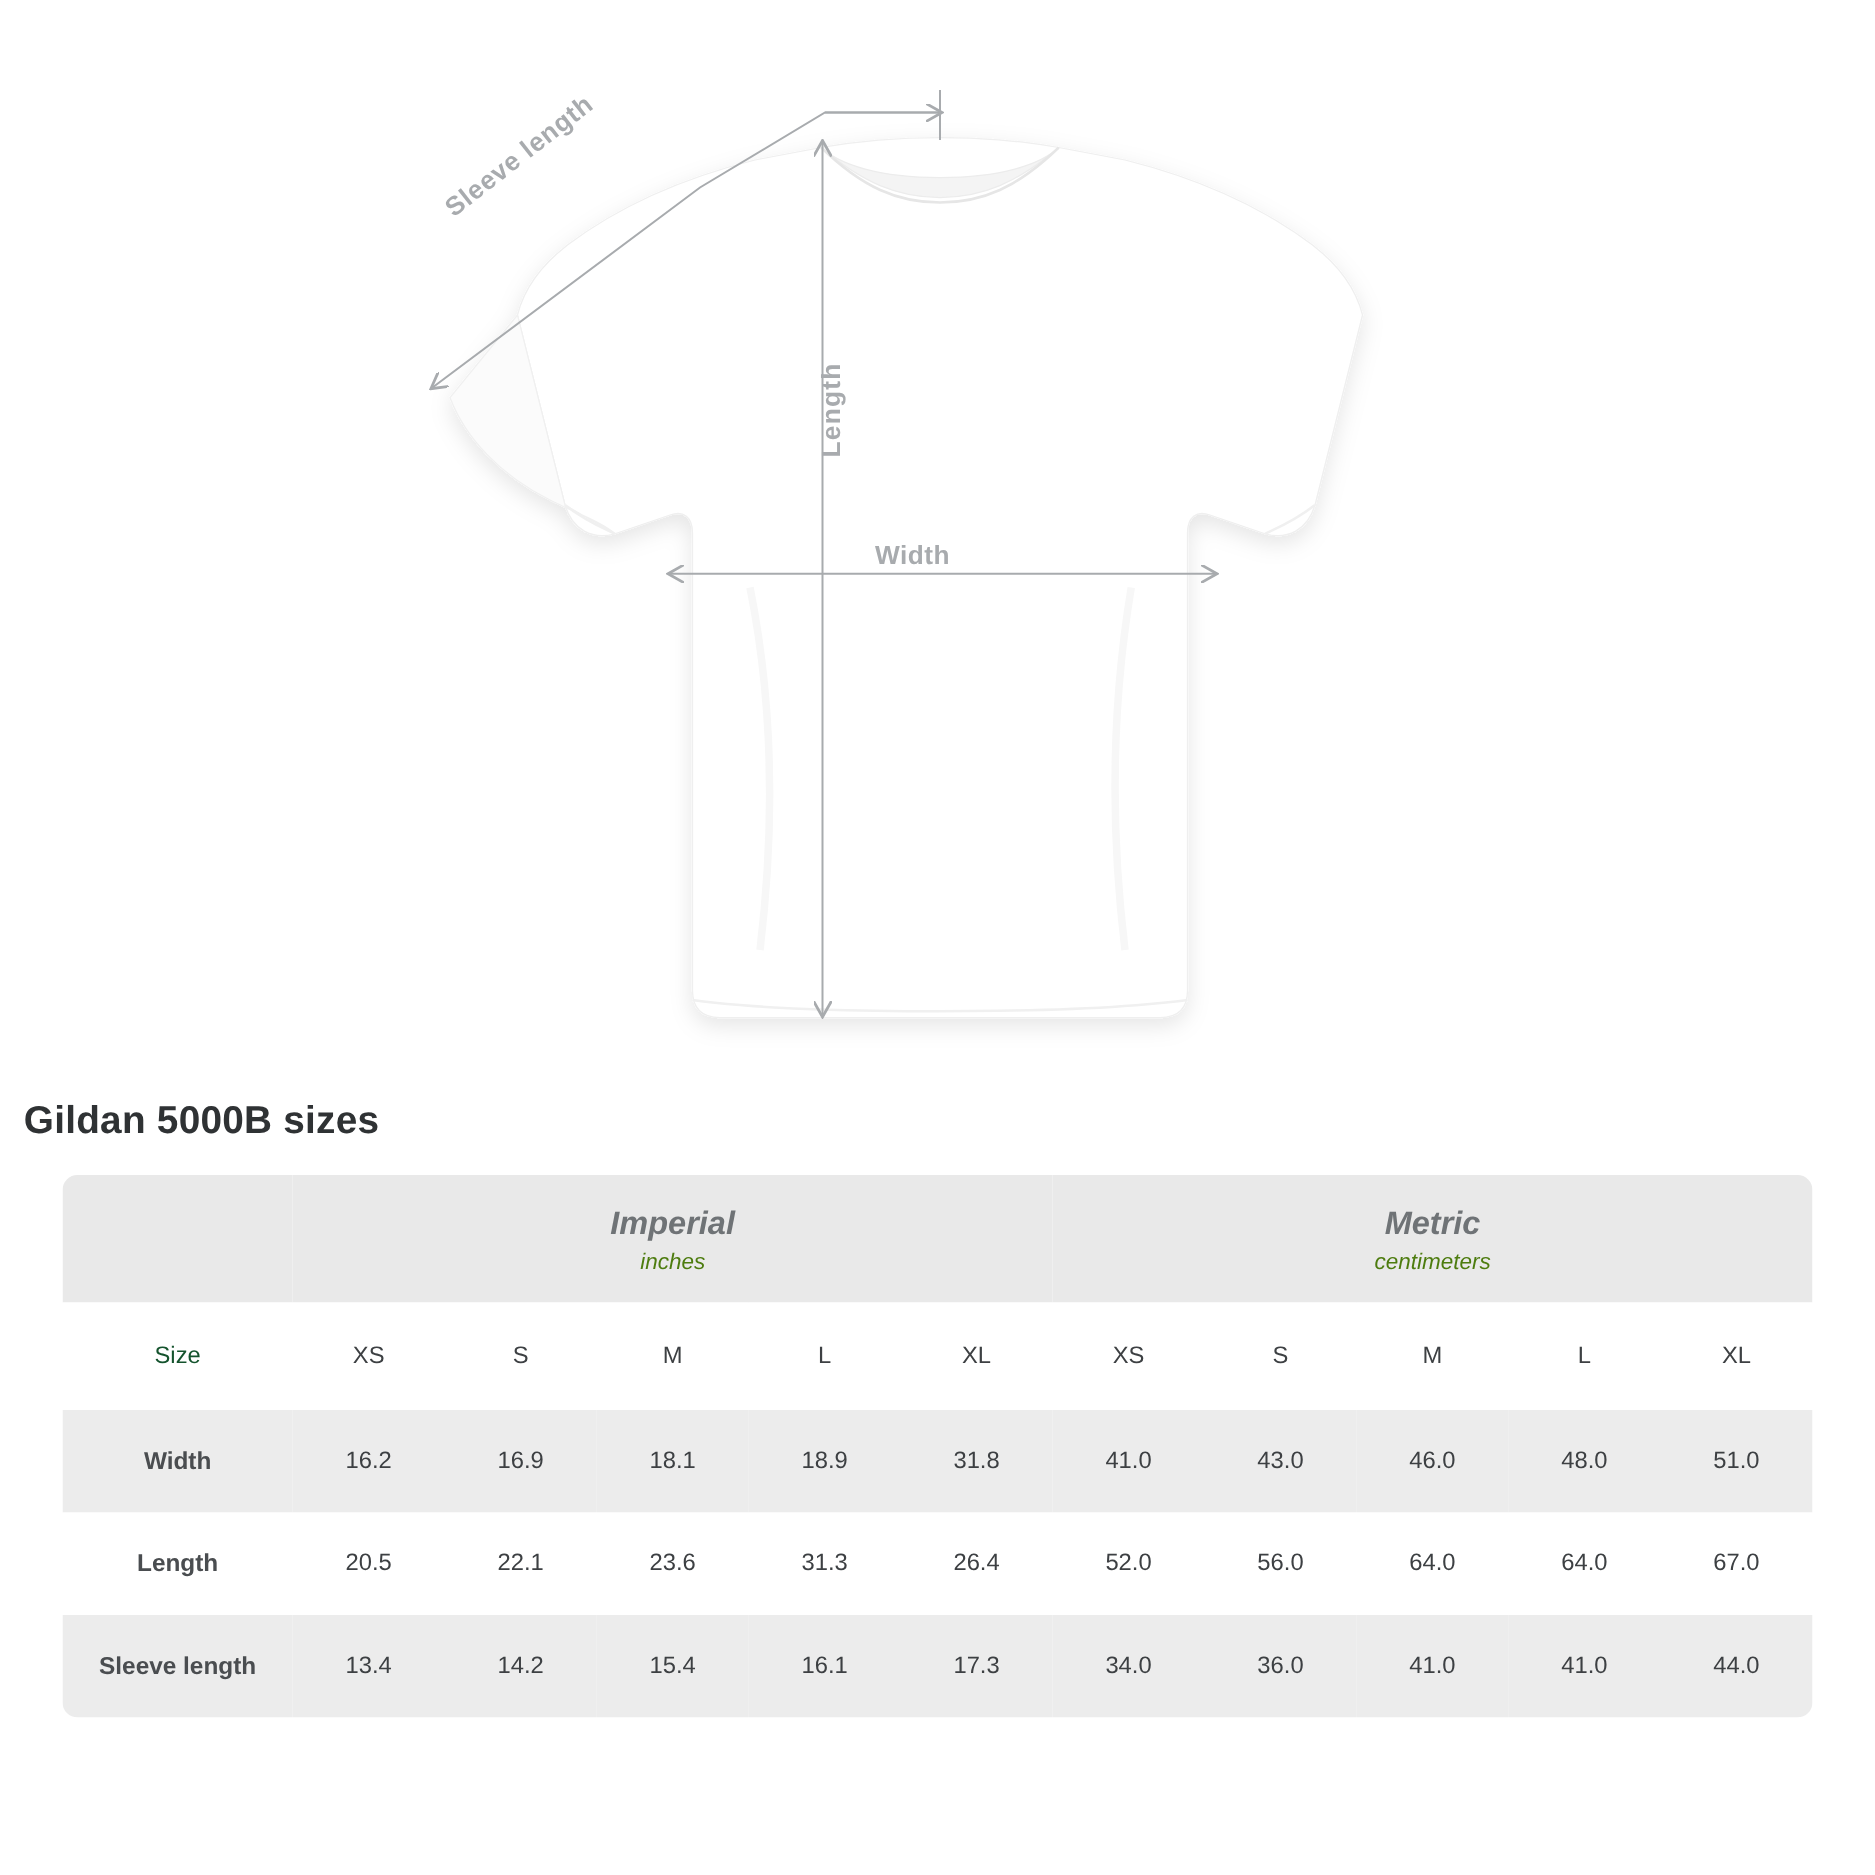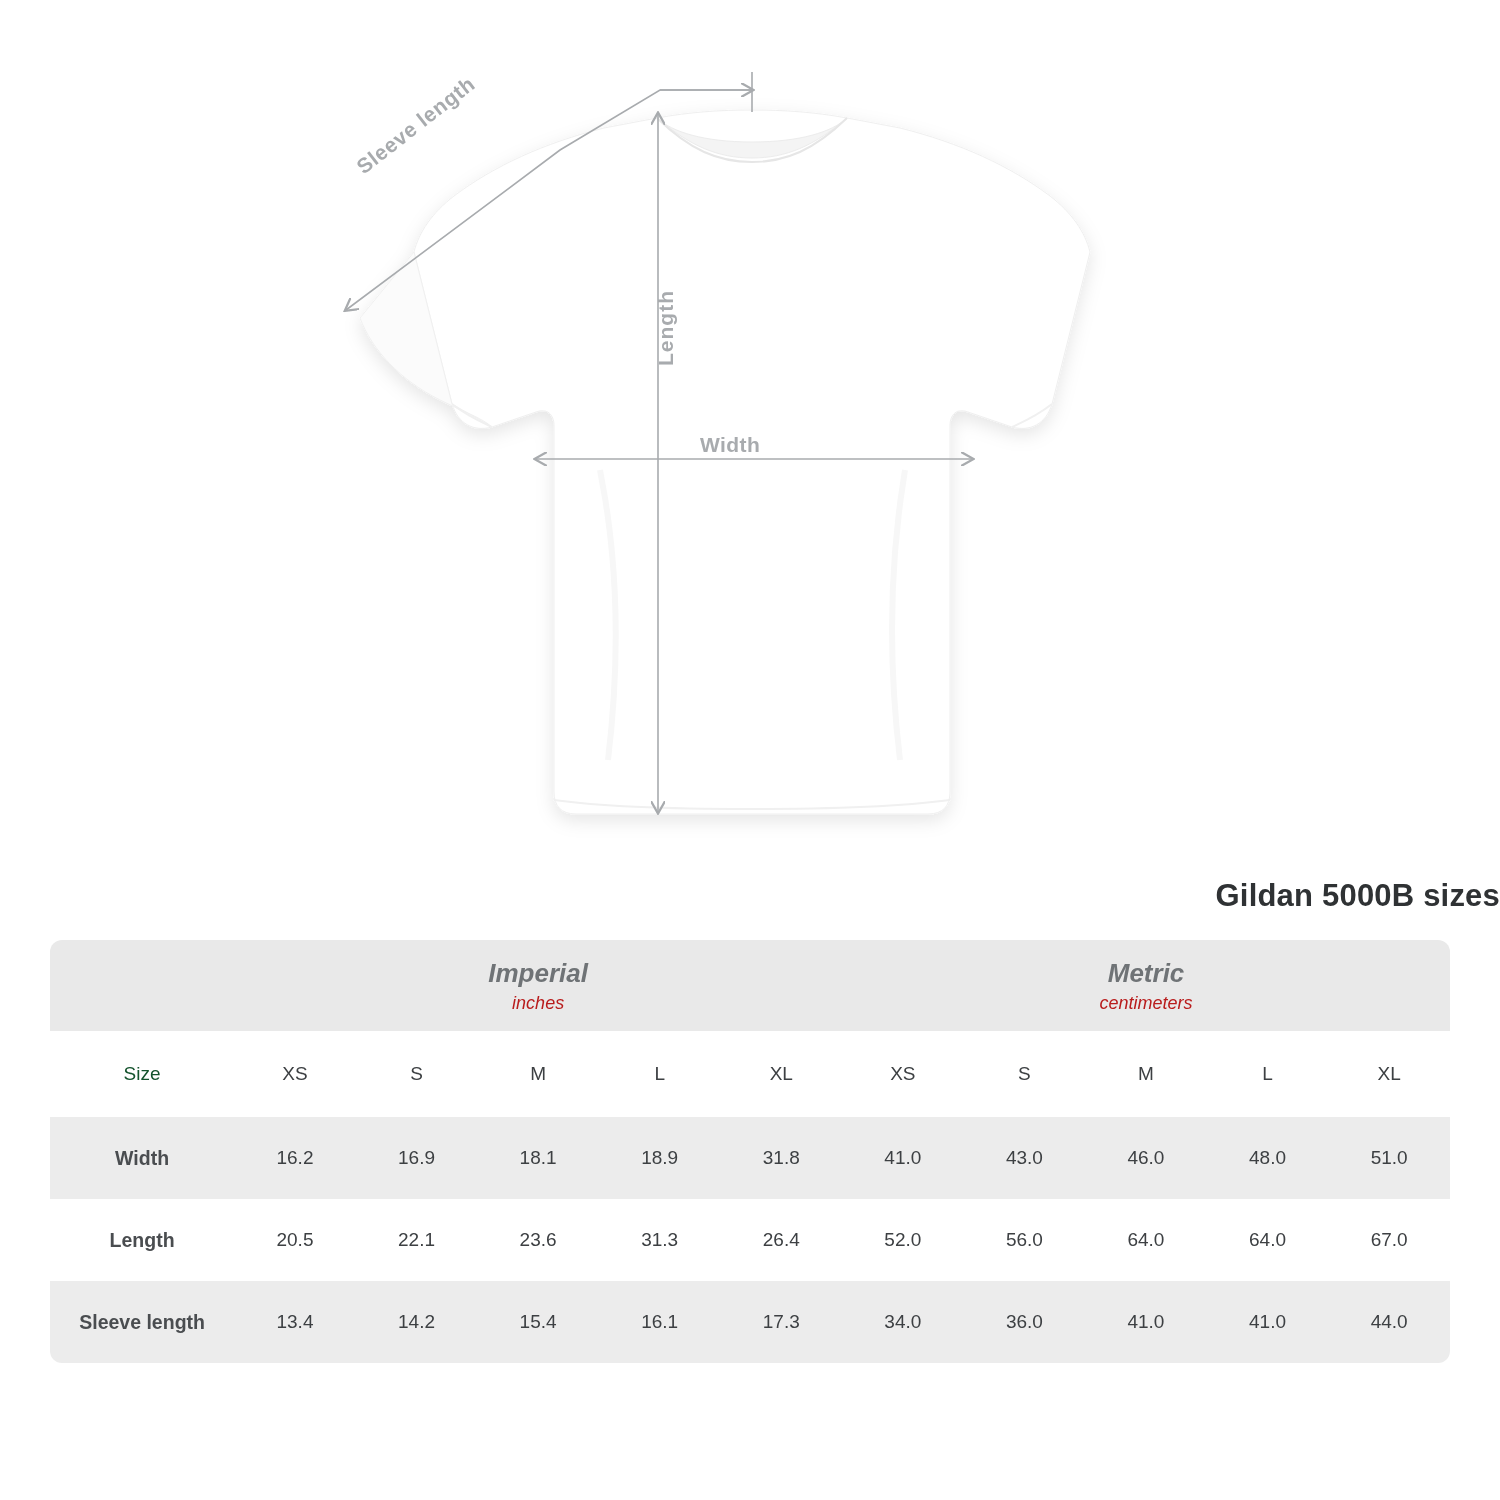--- a/index.html
+++ b/index.html
@@ -52,21 +52,21 @@
   .dim-label.sleeve-label {
     left: 352px;
     top: 160px;
     transform: rotate(-38deg);
     transform-origin: left top;
     letter-spacing: 0.6px;
   }
 
   
   .title-block {
-    text-align: right;
+    text-align: left;
     margin-top: 8px;
     margin-left: 19px;
   }
   .chart-title {
     font-size: 31px;
     font-weight: bold;
     color: #2f3234;
     letter-spacing: 0.2px;
   }
   .chart-note {
@@ -88,34 +88,34 @@
     table-layout: fixed;
   }
   table.size-table td,
   table.size-table th {
     text-align: center;
     vertical-align: middle;
     font-weight: normal;
   }
   .unit-head td {
     background: #e9e9e9;
-    height: 91px;
+    height: 102px;
     padding: 0;
   }
   .unit-name {
     font-size: 26px;
     font-weight: bold;
     font-style: italic;
     color: #6f7376;
     line-height: 1.25;
   }
   .unit-sub {
     font-size: 18px;
     font-style: italic;
-    color: #b91c1c;
+    color: #4d7c0f;
     margin-top: 4px;
   }
   .size-row td {
     background: #ffffff;
     height: 84px;
     font-size: 19px;
     color: #3d4043;
     font-weight: bold;
   }
   .size-row td.row-head {

